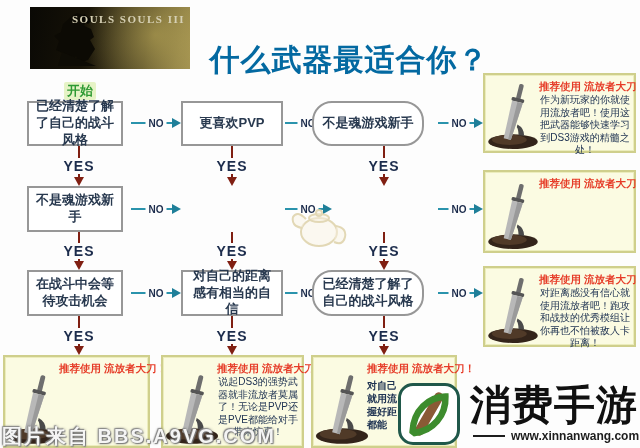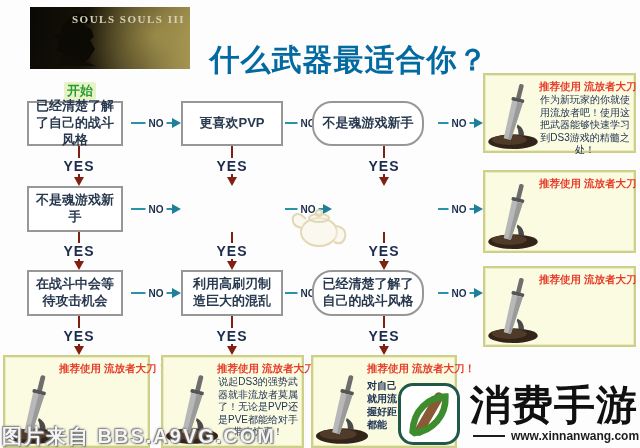--- a/index.html
+++ b/index.html
@@ -80,21 +80,21 @@
 
   <div class="page-title">什么武器最适合你？</div>
 
   <div class="start">开始</div>
 
   <div class="dbox c1 r1">已经清楚了解了自己的战斗风格</div>
   <div class="dbox c2 r1">更喜欢PVP</div>
   <div class="dbox c3 r1">不是魂游戏新手</div>
   <div class="dbox c1 r2">不是魂游戏新手</div>
   <div class="dbox c1 r3">在战斗中会等待攻击机会</div>
-  <div class="dbox c2 r3">利用高刷刃制造巨大的混乱</div>
+  <div class="dbox c2 r3">对自己的距离感有相当的自信</div>
   <div class="dbox c3 r3">已经清楚了解了自己的战斗风格</div>
 
   <div class="no-line" style="left:131px;top:122px;width:42px;"></div>
   <div class="no-head" style="left:172px;top:118px;"></div>
   <div class="lab no-lab" style="left:156px;top:123px;">NO</div>
   <div class="no-line" style="left:285px;top:122px;width:39px;"></div>
   <div class="no-head" style="left:323px;top:118px;"></div>
   <div class="lab no-lab" style="left:308px;top:123px;">NO</div>
   <div class="no-line" style="left:438px;top:122px;width:36px;"></div>
   <div class="no-head" style="left:474px;top:118px;"></div>
@@ -202,20 +202,21 @@
       <g transform="rotate(14 30 40)">
         <rect x="27.5" y="0" width="5" height="18" rx="2" fill="#6e6e6e"></rect>
         <rect x="23" y="16" width="14" height="4" rx="1.5" fill="#555"></rect>
         <polygon points="24,20 36,20 33,62 25,62" fill="#b8b8b8"></polygon>
         <polygon points="30,20 36,20 33,62 30,62" fill="#9a9a9a"></polygon>
         <path d="M36 44 q8 2 10 10 l-6 1 q-2 -7 -4 -8 z" fill="#4a4a4a"></path>
       </g>
     </svg>
     <div class="rec-content">
       <div class="rec-title">推荐使用 流放者大刀！</div>
+      <div class="rec-body">对距离感没有信心就使用流放者吧！跑攻和战技的优秀模组让你再也不怕被敌人卡距离！</div>
     </div>
   </div>
 
   <div class="rec" style="left:3px;top:355px;width:147px;height:93px;">
     <svg class="weapon" style="width:58px;height:70px;" viewBox="0 0 60 72">
       <ellipse cx="30" cy="64" rx="27" ry="8" fill="#33241a"></ellipse>
       <ellipse cx="26" cy="62" rx="19" ry="5.5" fill="#503a28"></ellipse>
       <g transform="rotate(14 30 40)">
         <rect x="27.5" y="0" width="5" height="18" rx="2" fill="#6e6e6e"></rect>
         <rect x="23" y="16" width="14" height="4" rx="1.5" fill="#555"></rect>

